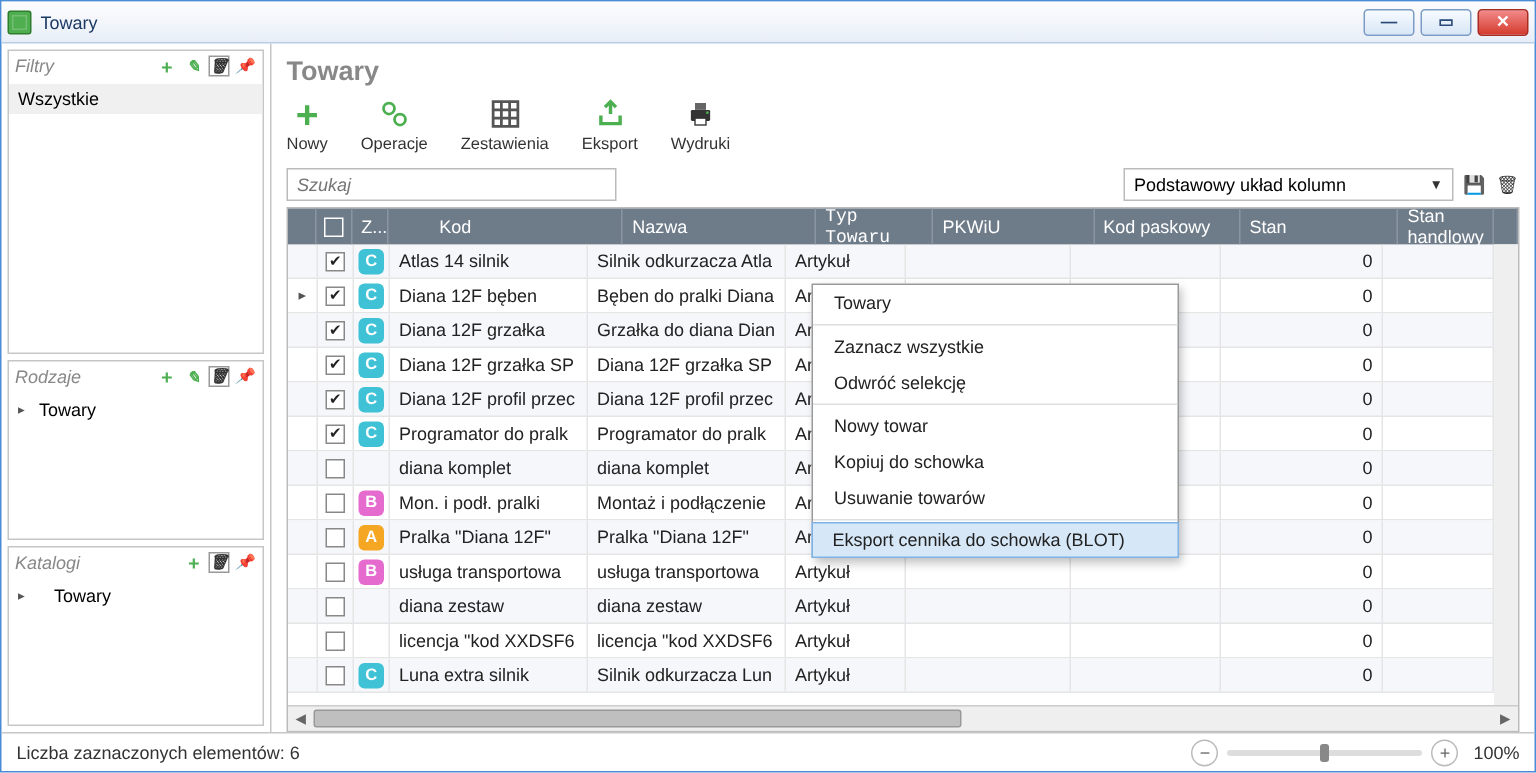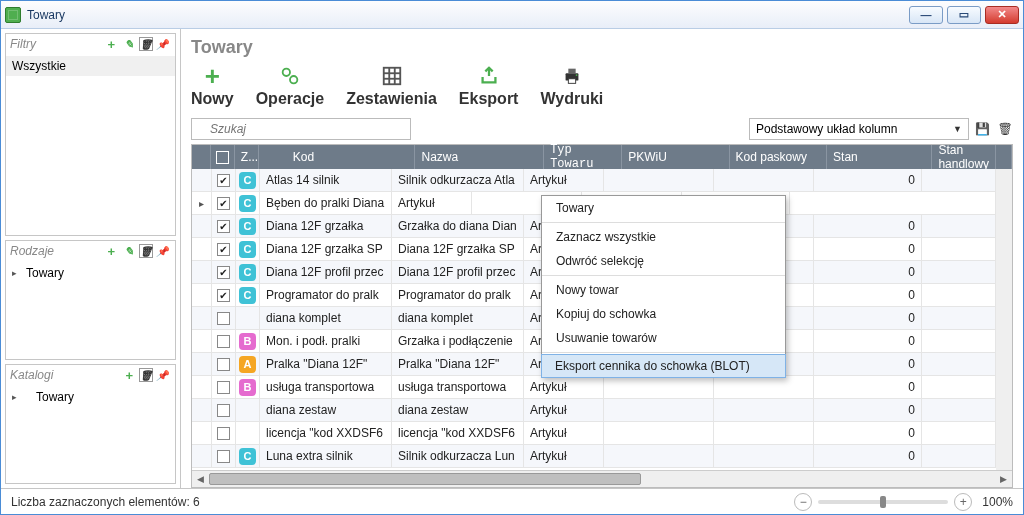--- a/index.html
+++ b/index.html
@@ -27,29 +27,29 @@
 .panel-body { flex:1; padding:2px 0; overflow:hidden;}
 .tree-item { padding:3px 6px; display:flex; align-items:center; gap:4px;}
 .tree-item.sel { background:#f0f0f0;}
 .tree-caret { color:#555; font-size:9px; width:10px;}
 
 .main { flex:1; display:flex; flex-direction:column; padding:8px 10px 0 10px; min-width:0;}
 .main-title { font-size:18px; color:#888; font-weight:600; margin-bottom:6px;}
 .toolbar { display:flex; gap:22px; margin-bottom:10px;}
 .tool { display:flex; flex-direction:column; align-items:center; gap:2px; cursor:pointer;}
 .tool .ticon { width:24px; height:24px; display:flex; align-items:center; justify-content:center; font-size:20px;}
-.tool .tlabel { font-size:16px; color:#333;font-weight:bold;}
+.tool .tlabel { font-size:11px; color:#333;}
 .ticon.plus { color:#4CAF50; font-weight:bold; font-size:26px;}
 .ticon.gear svg { width:22px; height:22px;}
 .ticon.grid svg { width:22px; height:22px;}
 .ticon.export svg { width:22px; height:22px;}
 .ticon.print svg { width:22px; height:22px;}
 
 .searchrow { display:flex; align-items:center; margin-bottom:4px; gap:8px;}
-.searchbox { border:1px solid #bbb; height:22px; width:220px; padding:2px 18px; font-style:italic; color:#999;}
+.searchbox { border:1px solid #bbb; height:22px; width:220px; padding:2px 6px; font-style:italic; color:#999;}
 .layoutsel { margin-left:auto; display:flex; align-items:center; gap:6px;}
 .layoutsel .sel { border:1px solid #bbb; height:22px; width:220px; padding:2px 6px; display:flex; align-items:center; justify-content:space-between;}
 .layoutsel .drop { color:#333; font-size:9px;}
 .mico { width:16px; height:16px; display:flex; align-items:center; justify-content:center;}
 
 .gridwrap { border:1px solid #bcbcbc; flex:1; min-height:0; display:flex; flex-direction:column; position:relative;}
 .grid-head { display:flex; background:#6e7b89; color:#fff;}
 .gh { border-right:1px solid #8a95a2; padding:4px 6px; font-size:12px; height:24px; display:flex; align-items:center;}
 .col-mark{width:20px;padding:0;justify-content:center;}
 .col-check{width:24px;padding:0;justify-content:center;}
@@ -274,20 +274,21 @@
             <div class="cell scroll"></div>
           </div>
           <div class="row odd">
             <div class="cell mark">▸</div>
             <div class="cell chk">
               <span class="chkbox">✔</span>
             </div>
             <div class="cell cat">
               <span class="catbadge cC">C</span>
             </div>
+            <div class="cell kod">Diana 12F bęben</div>
             <div class="cell nazwa">Bęben do pralki Diana</div>
             <div class="cell typ">Artykuł</div>
             <div class="cell pkwiu"></div>
             <div class="cell kodp"></div>
             <div class="cell stan">0</div>
             <div class="cell stanh"></div>
             <div class="cell scroll"></div>
           </div>
           <div class="row even">
             <div class="cell mark"></div>
@@ -374,21 +375,21 @@
           </div>
           <div class="row odd">
             <div class="cell mark"></div>
             <div class="cell chk">
               <span class="chkbox"></span>
             </div>
             <div class="cell cat">
               <span class="catbadge cB">B</span>
             </div>
             <div class="cell kod">Mon. i podł. pralki</div>
-            <div class="cell nazwa">Grzałka i podłączenie</div>
+            <div class="cell nazwa">Montaż i podłączenie</div>
             <div class="cell typ">Artykuł</div>
             <div class="cell pkwiu"></div>
             <div class="cell kodp"></div>
             <div class="cell stan">0</div>
             <div class="cell stanh"></div>
             <div class="cell scroll"></div>
           </div>
           <div class="row even">
             <div class="cell mark"></div>
             <div class="cell chk">

